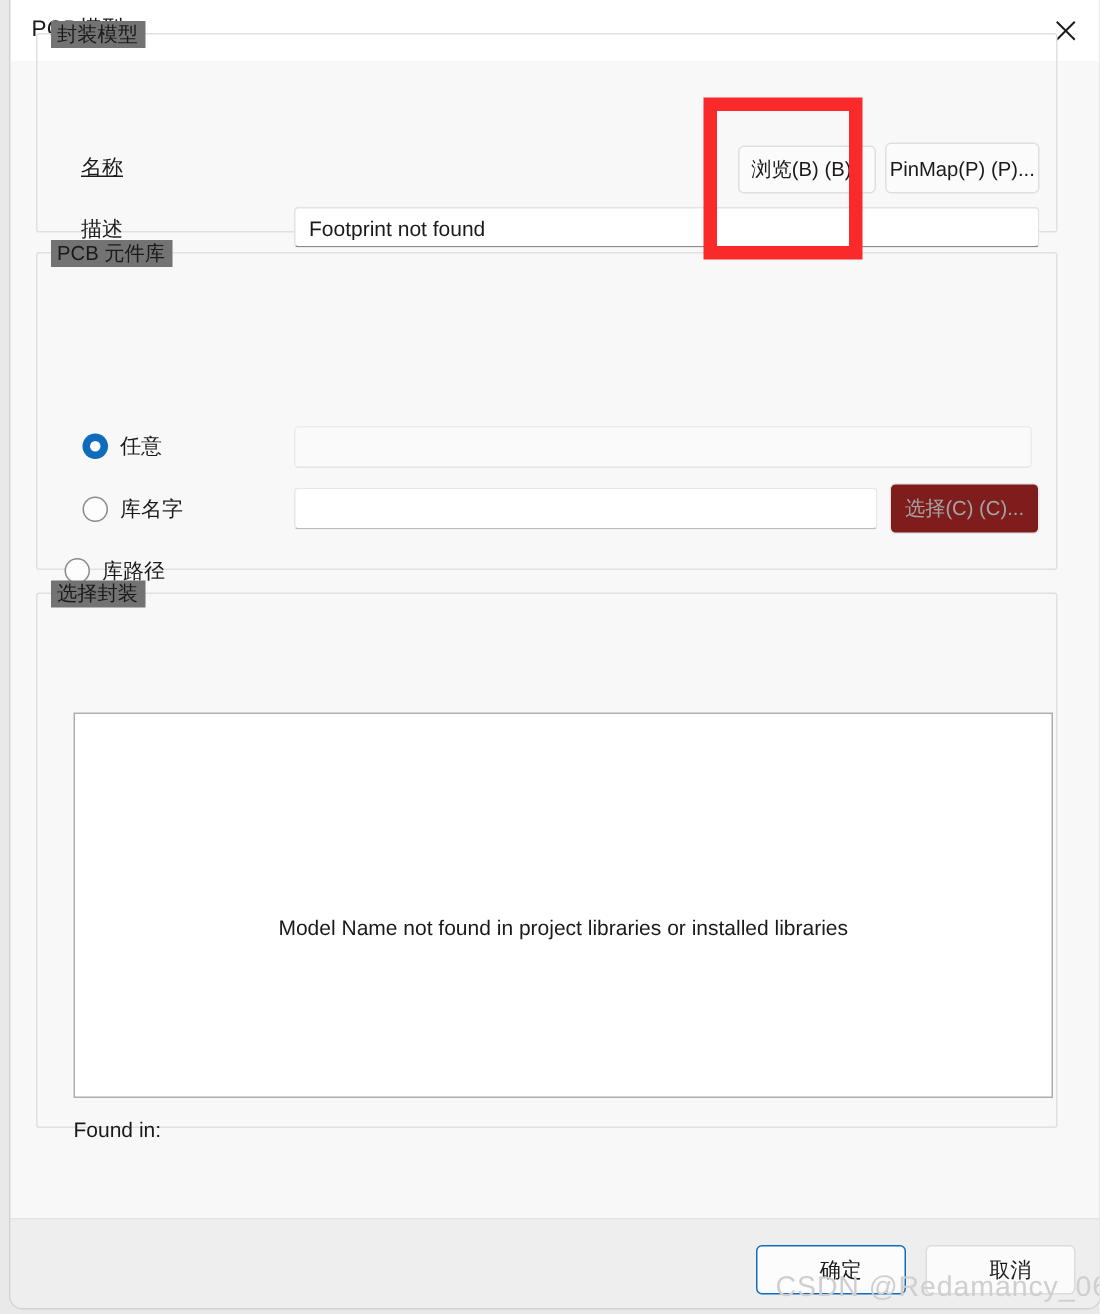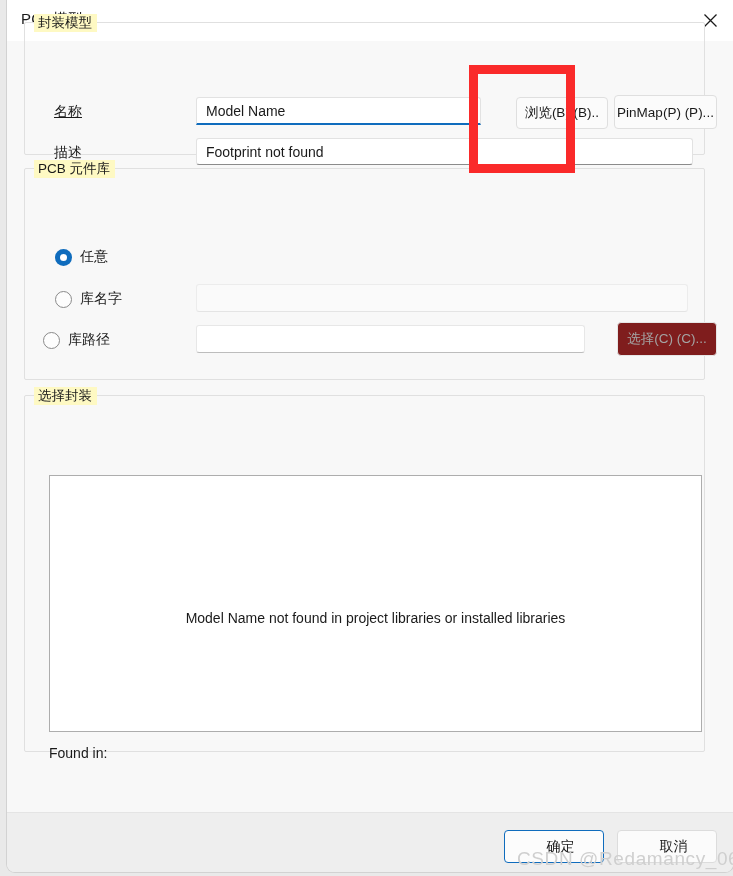--- a/index.html
+++ b/index.html
@@ -67,21 +67,21 @@
   .groupbox {
     position: absolute;
     border: 1px solid #e0e0e0;
     border-radius: 2px;
     background: transparent;
   }
   .group-legend {
     position: absolute;
     top: -9px;
     left: 9px;
-    background: #fef9c3;
+    background: #737373;
     padding: 0 5px 0 4px;
     font-size: 13.5px;
     color: #1a1a1a;
     white-space: nowrap;
   }
 
   #grp-package { left: 17px;  top: 22px;  width: 679px; height: 131px; }
   #grp-library { left: 17px;  top: 168px; width: 679px; height: 210px; }
   #grp-select  { left: 17px;  top: 395px; width: 679px; height: 355px; }
 
@@ -126,35 +126,35 @@
     border-radius: 4px;
     font-family: "Liberation Sans", "DejaVu Sans", sans-serif;
     font-size: 13.5px;
     color: #1a1a1a;
     display: flex;
     align-items: center;
     justify-content: center;
     white-space: nowrap;
     overflow: hidden;
     cursor: default;
-    margin-left: 24px;
   }
   .pushbtn.disabled { color: #a4a4a4; background: #7f1d1d; border-color: #e6e6e6; }
 
   #btn-browse { left: 485px; top: 97px; width: 92px;  height: 32px; }
   #btn-pinmap { left: 583px; top: 95px; width: 103px; height: 34px; }
   #btn-choose { left: 586px; top: 322px; width: 100px; height: 34px; }
 
   
   .radio-row {
     position: absolute;
     display: flex;
-    align-items: center;
+    align-items: flex-start;
     gap: 8px;
     cursor: default;
+    margin-top: 41px;
   }
   .radio-mark {
     width: 17px; height: 17px;
     box-sizing: border-box;
     border-radius: 50%;
     border: 1.6px solid #8a8a8a;
     background: #fdfdfd;
     flex: 0 0 auto;
     position: relative;
   }
@@ -281,21 +281,20 @@
     </div>
   </div>
 
   <div id="body-surface"></div>
 
   <div class="groupbox" id="grp-package">
     <span class="group-legend">封装模型</span>
   </div>
 
   <div class="field-label" id="label-name">名称</div>
-  <input class="textinput" id="input-name" type="text" value="Model Name" style="">
 
   <div class="field-label" id="label-desc">描述</div>
   <input class="textinput" id="input-desc" type="text" value="Footprint not found" style="">
 
   <div class="pushbtn" id="btn-browse">浏览(B) (B)..</div>
   <div class="pushbtn" id="btn-pinmap">PinMap(P) (P)...</div>
 
   <div class="groupbox" id="grp-library">
     <span class="group-legend">PCB 元件库</span>
   </div>

